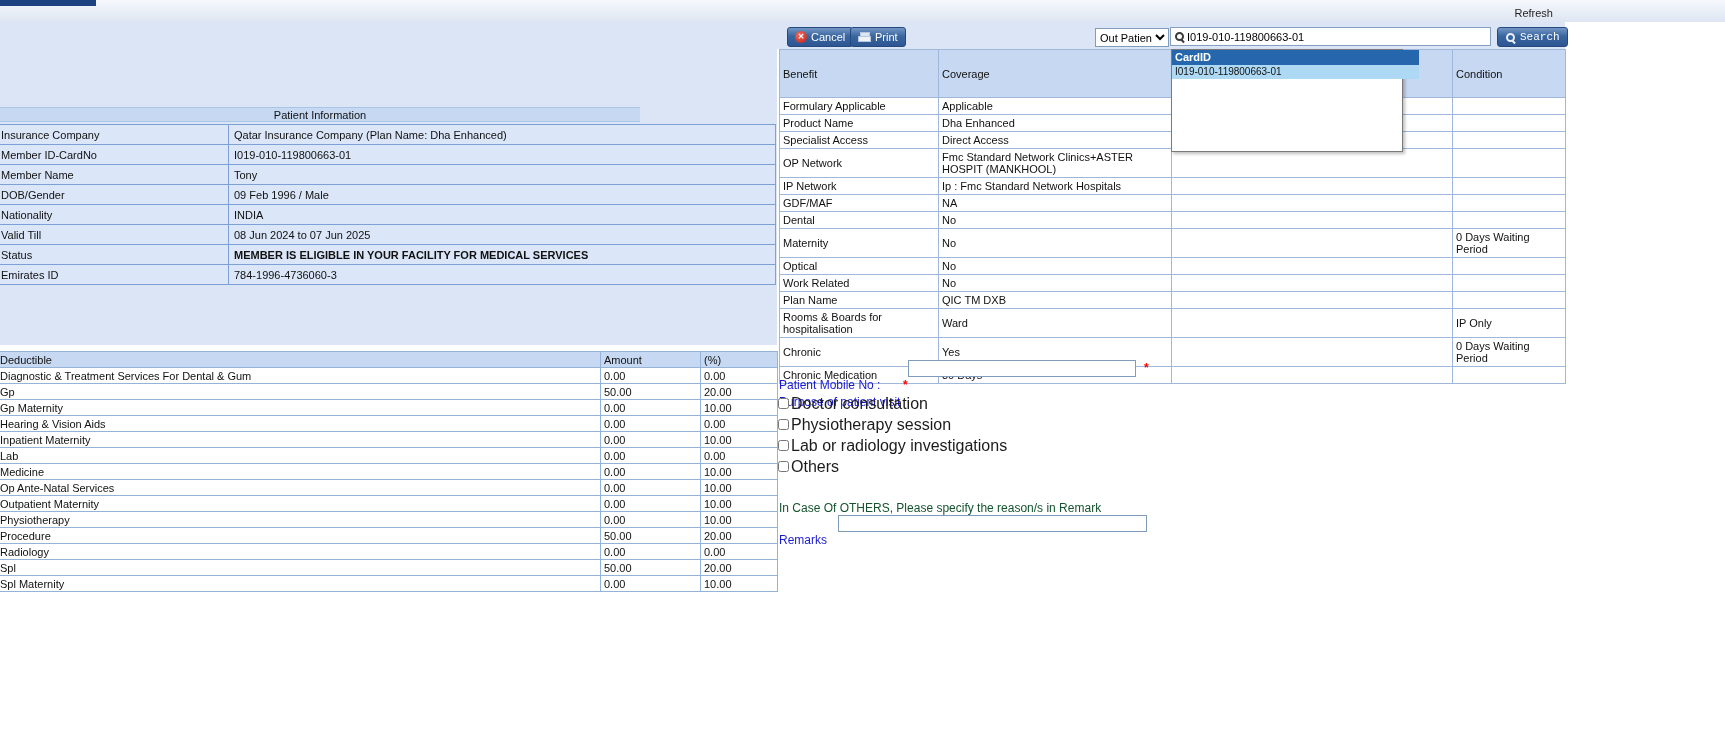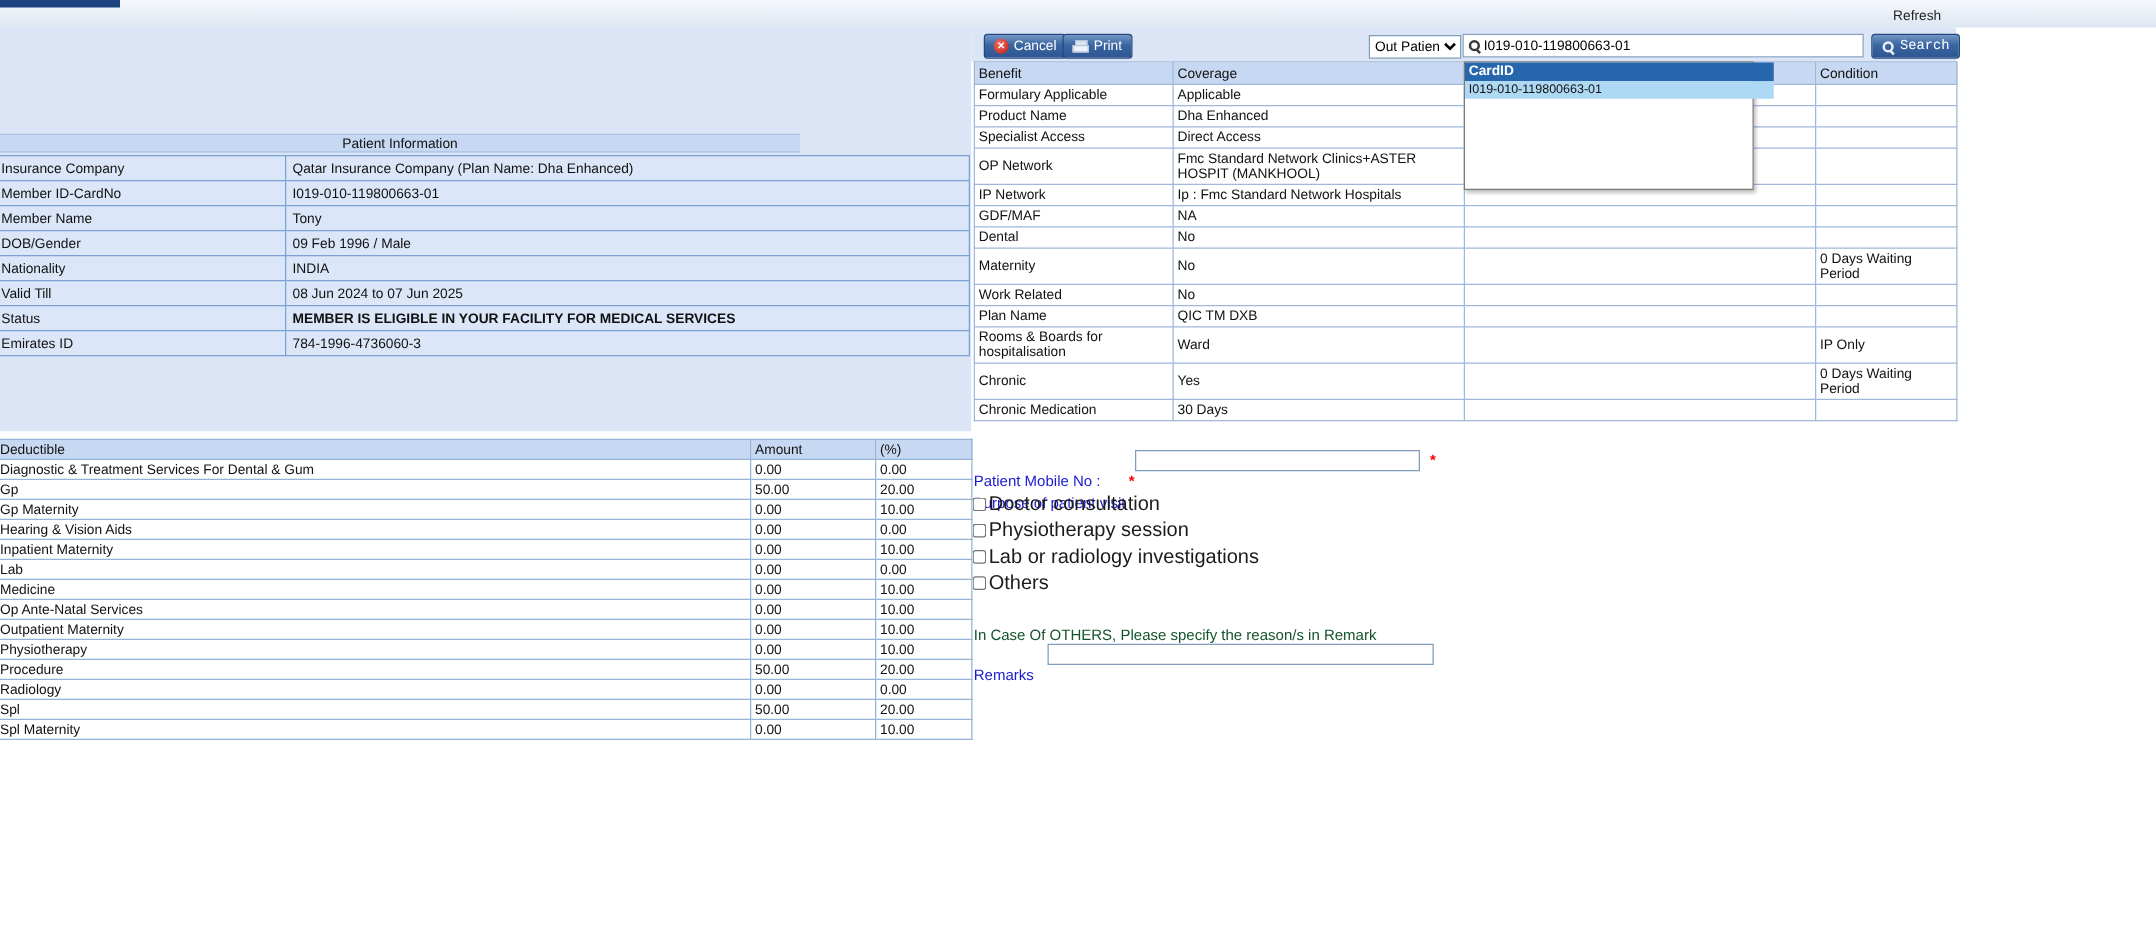--- a/index.html
+++ b/index.html
@@ -37,21 +37,21 @@
 
   .visit-select{position:absolute;left:1095px;top:28px;width:74px;height:19px;font-size:11px;
        font-family:inherit;border:1px solid #7f9db9;background:#fff;z-index:5;}
   .search-box{position:absolute;left:1170px;top:27px;width:321px;height:19px;background:#fff;
        border:1px solid #86a0c2;display:flex;align-items:center;padding-left:3px;box-sizing:border-box;z-index:5;}
   .search-input{flex:1;border:none;outline:none;font-size:11px;font-family:inherit;height:15px;padding:0 2px;background:transparent;}
 
   
   .benefit-table{position:absolute;left:779px;top:49px;width:786px;border-collapse:collapse;table-layout:fixed;}
   .benefit-table th{background:#c7d9f2;border:1px solid #9fb8da;font-weight:normal;text-align:left;
-       font-size:11px;height:15px;padding:1px 3px;}
+       font-size:11px;height:15px;padding:16px 3px;}
   .benefit-table td{background:#fff;border:1px solid #9fb8da;font-size:11px;padding:2px 3px;
        line-height:12px;vertical-align:middle;word-wrap:break-word;}
 
   
   .card-dropdown{position:absolute;left:1171px;top:49px;width:232px;height:103px;background:#fff;
        border:1px solid #7a7a7a;box-shadow:2px 2px 3px rgba(0,0,0,.25);z-index:20;box-sizing:border-box;}
   .dd-header{width:247px;height:15px;background:#2566ad;color:#fff;font-weight:bold;font-size:11px;
        line-height:15px;padding-left:3px;box-sizing:border-box;}
   .dd-item{width:247px;background:#aed9f5;font-size:10px;line-height:14px;padding-left:3px;box-sizing:border-box;cursor:pointer;}
 
@@ -182,20 +182,26 @@
           <td class="b-x"></td>
           <td class="b-cond"></td>
         </tr>
         <tr>
           <td class="b-ben">Maternity</td>
           <td class="b-cov">No</td>
           <td class="b-x"></td>
           <td class="b-cond">0 Days Waiting Period</td>
         </tr>
         <tr>
+          <td class="b-ben">Optical</td>
+          <td class="b-cov">No</td>
+          <td class="b-x"></td>
+          <td class="b-cond"></td>
+        </tr>
+        <tr>
           <td class="b-ben">Work Related</td>
           <td class="b-cov">No</td>
           <td class="b-x"></td>
           <td class="b-cond"></td>
         </tr>
         <tr>
           <td class="b-ben">Plan Name</td>
           <td class="b-cov">QIC TM DXB</td>
           <td class="b-x"></td>
           <td class="b-cond"></td>

